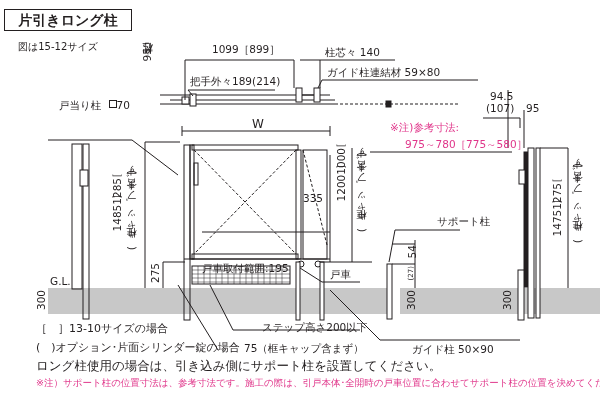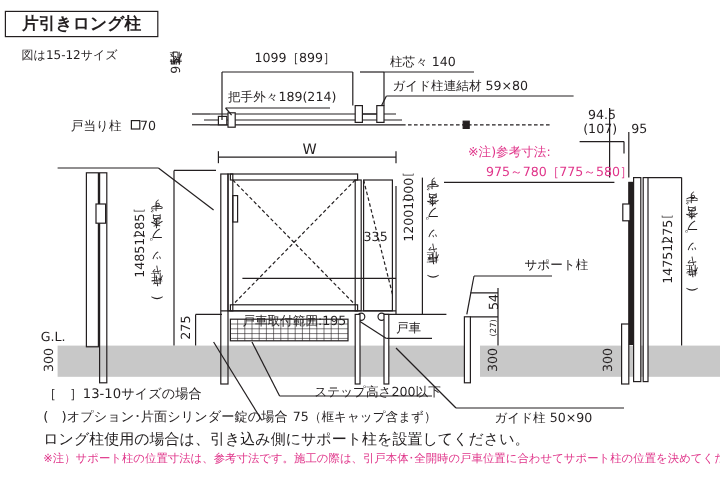--- a/index.html
+++ b/index.html
@@ -158,21 +158,21 @@
 <div class="abs lbl pink" style="left:405px; top:139px;">975～780［775～580］</div>
 
 <div class="abs lbl" style="left:38px; top:100px;margin-left:21px;">
   <span>戸当り柱</span>
   <span style="display:inline-block; width:6px; height:6px; border:1px solid #231f20; vertical-align:top; margin-left:4px;"></span><span>70</span>
 </div>
 <div class="abs lbl" style="left:252px; top:118px; font-size:12px;">W</div>
 <div class="abs vtext" style="left:112px; top:178px;">1485［1285］</div>
 <div class="abs vtext" style="left:126px; top:170px;">(柱キャップ含まず)</div>
 <div class="abs vtext" style="left:150px; top:263px;">275</div>
-<div class="abs lbl" style="left:34px; top:276px;text-align:center;">G.L.</div>
+<div class="abs lbl" style="left:50px; top:276px;text-align:center;">G.L.</div>
 <div class="abs vtext" style="left:36px; top:290px;">300</div>
 <div class="abs lbl" style="left:202px; top:219px;margin-top:44px;">戸車取付範囲:195</div>
 <div class="abs lbl" style="left:303px; top:193px;">335</div>
 <div class="abs vtext" style="left:336px; top:148px;">1200［1000］</div>
 <div class="abs vtext" style="left:356px; top:152px;">(框キャップ含まず)</div>
 <div class="abs lbl" style="left:330px; top:269px;">戸車</div>
 <div class="abs lbl" style="left:398px; top:216px;margin-left:39px;">サポート柱</div>
 <div class="abs vtext" style="left:407px; top:245px;">54</div>
 <div class="abs vtext" style="left:408px; top:266px; font-size:7px;">(27)</div>
 <div class="abs vtext" style="left:406px; top:290px;">300</div>

